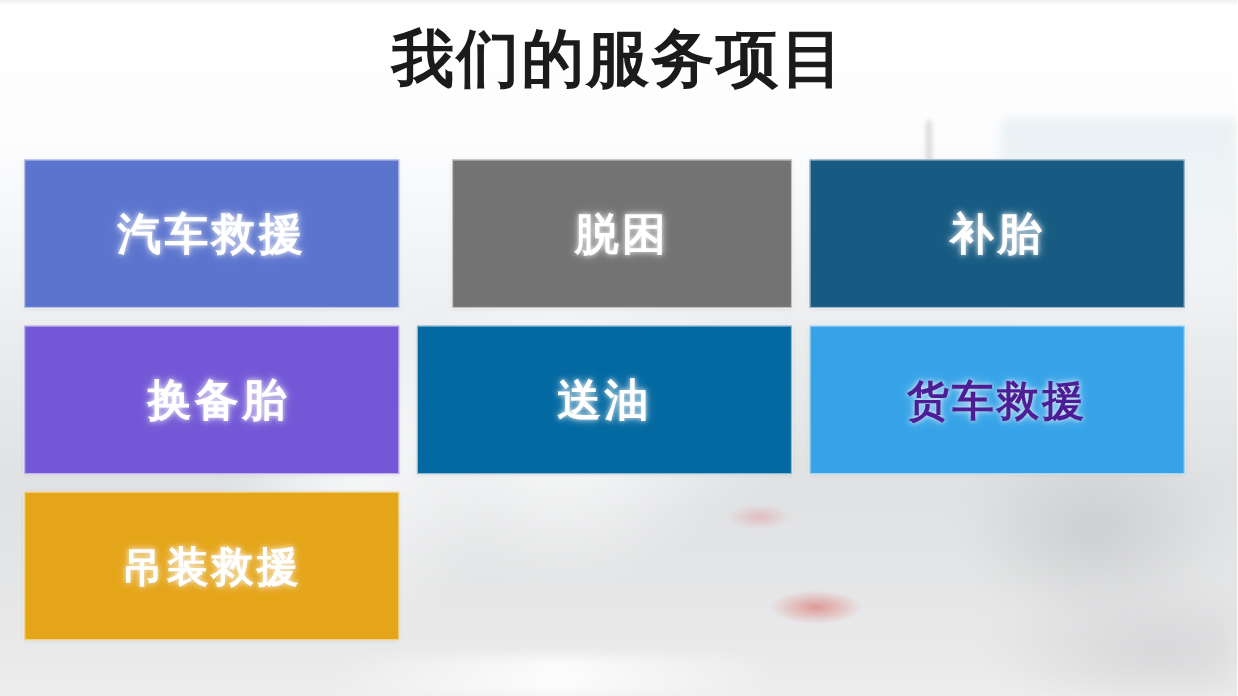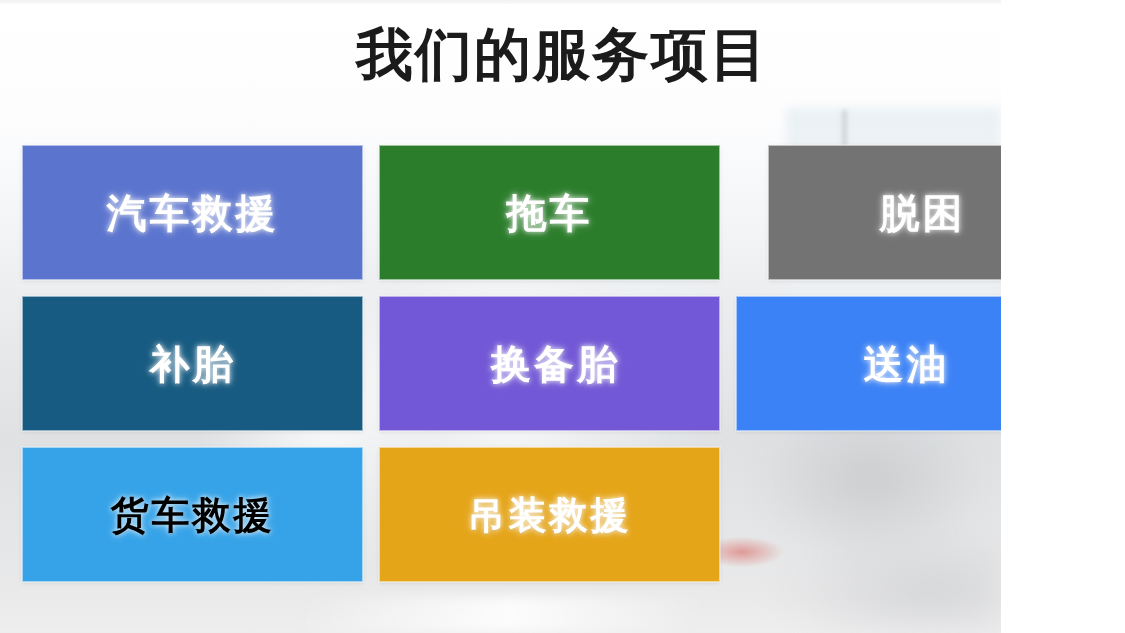--- a/index.html
+++ b/index.html
@@ -6,21 +6,21 @@
     margin: 0;
     padding: 0;
     background: #ffffff;
   }
   body {
     font-family: "DejaVu Sans", "Liberation Sans", sans-serif;
   }
 
   .screen {
     position: relative;
-    width: 1001px;
+    width: 1125px;
     height: 633px;
     overflow: hidden;
     background: #fdfdfd;
   }
 
   
   .bg-photo {
     position: absolute;
     inset: 0;
     background:
@@ -166,43 +166,40 @@
   <div class="bg-toprule"></div>
 
   <div class="title" style="color: rgb(27, 27, 27);">我们的服务项目</div>
 
   <div class="grid">
 
     <div class="tile" style="background: rgb(91, 116, 206);">
       <span class="tile-label" style="color: rgb(255, 255, 255);">汽车救援</span>
     </div>
 
-    <div class="tile" style="background: rgb(43, 125, 43);">
-      <span class="tile-label" style="color: rgb(255, 255, 255);">拖车</span>
-    </div>
 
     <div class="tile" style="background: #737373; margin-left: 32px;">
       <span class="tile-label" style="color: rgb(255, 255, 255);">脱困</span>
     </div>
 
     <div class="tile" style="background: rgb(23, 91, 130);">
       <span class="tile-label" style="color: #ffffff;">补胎</span>
     </div>
 
     <div class="tile" style="background: rgb(114, 88, 214); padding-left: 12px;">
       <span class="tile-label" style="color: rgb(255, 255, 255);">换备胎</span>
     </div>
 
-    <div class="tile" style="background: #3b82f6;">
+    <div class="tile" style="background: #0369a1;">
       <span class="tile-label" style="color: rgb(255, 255, 255);">送油</span>
     </div>
 
 
     <div class="tile" style="background: rgb(54, 163, 232);">
-      <span class="tile-label sm" style="color: #000000;">货车救援</span>
+      <span class="tile-label sm" style="color: #4c1d95;">货车救援</span>
     </div>
 
     <div class="tile" style="background: rgb(229, 165, 25);">
       <span class="tile-label sm" style="color: rgb(255, 255, 255);">吊装救援</span>
     </div>
 
   </div>
 </div>
 
 </body></html>

